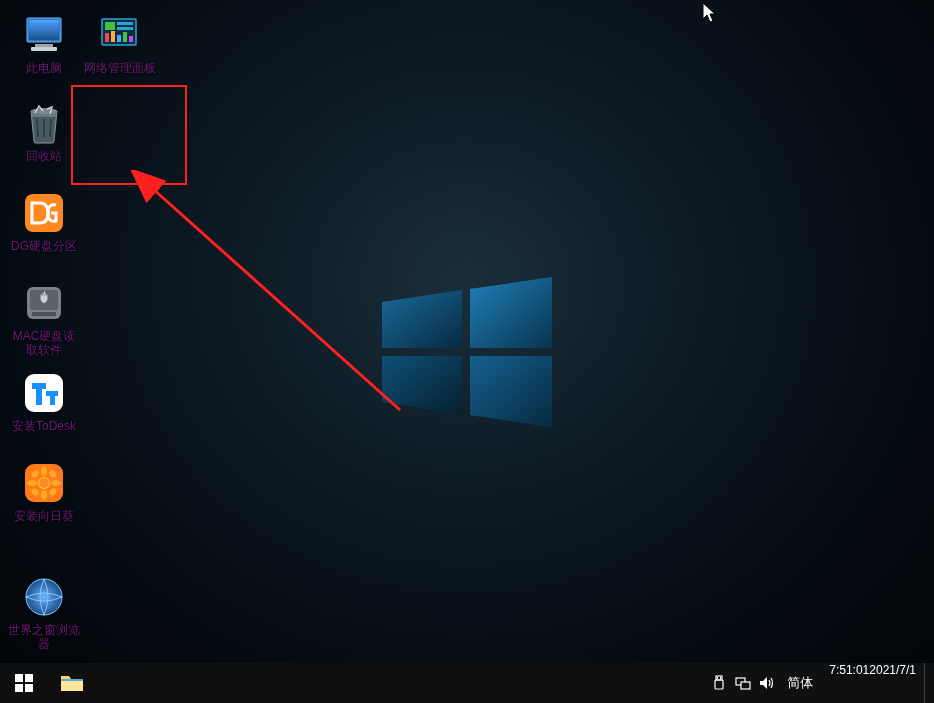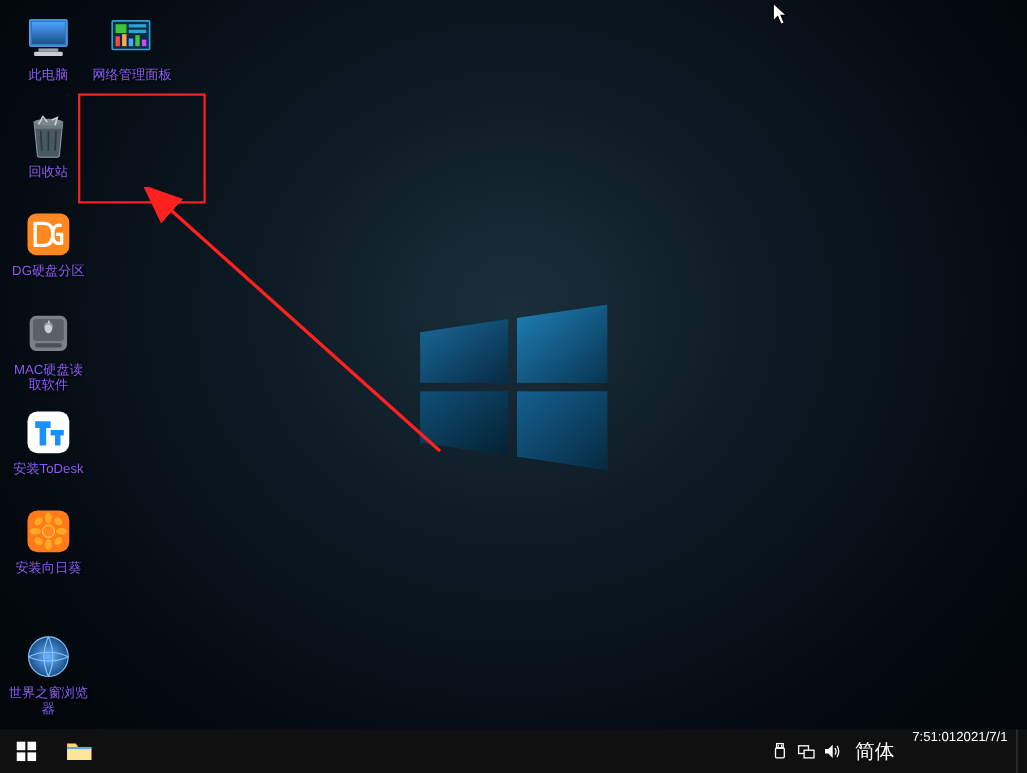--- a/index.html
+++ b/index.html
@@ -44,21 +44,21 @@
       width: 46px;
       height: 46px;
       display: flex;
       align-items: center;
       justify-content: center;
       margin-bottom: 3px;
     }
 
     .icon-label {
       font-size: 12px;
-      color: #8b5cf6;
+      color: #701a75;
       text-shadow: 1px 1px 2px rgba(0,0,0,0.9);
       line-height: 14px;
       word-break: break-all;
       max-width: 76px;
     }
 
     
     .highlight-box {
       position: absolute;
       border: 2px solid #ff2020;
@@ -130,21 +130,21 @@
       display: flex;
       align-items: center;
       justify-content: center;
       cursor: pointer;
       color: white;
       font-size: 14px;
     }
 
     .ime-label {
       padding: 0 8px;
-      font-size: 18px;
+      font-size: 13px;
       cursor: pointer;
       height: 40px;
       display: flex;
       align-items: center;
     }
 
     .clock {
       text-align: right;
       font-size: 12px;
       line-height: 14px;

